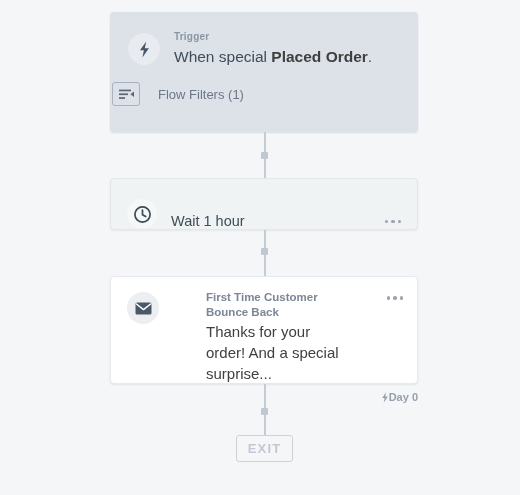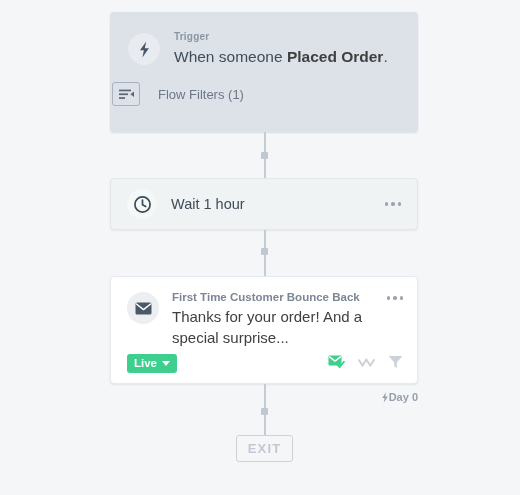--- a/index.html
+++ b/index.html
@@ -111,21 +111,21 @@
     color: #6c7788;
   }
 
   
   .wait-card {
     top: 178px;
     height: 52px;
     background: #eff3f3;
     border: 1px solid #e2e8e8;
     display: flex;
-    align-items: center;
+    align-items: flex-end;
     padding: 0 14px 0 16px;
     box-shadow: 0 1px 2px rgba(40,50,70,.07);
   }
   .wait-icon-wrap {
     width: 30px;
     height: 30px;
     border-radius: 50%;
     background: #f4f8f7;
     display: flex;
     align-items: center;
@@ -160,20 +160,21 @@
     top: 276px;
     height: 108px;
     background: #ffffff;
     border: 1px solid #e6e9ed;
     box-shadow: 0 1px 2px rgba(40,50,70,.09);
   }
   .email-top {
     display: flex;
     align-items: flex-start;
     padding: 13px 12px 0 16px;
+    gap: 34px;
   }
   .email-icon-circle {
     width: 32px;
     height: 32px;
     border-radius: 50%;
     background: #eceef1;
     display: flex;
     align-items: center;
     justify-content: center;
     flex: 0 0 auto;
@@ -274,21 +275,21 @@
 
   <div class="card trigger-card">
     <div class="trigger-top">
       <div class="icon-circle">
         <svg width="15" height="17" viewBox="0 0 15 17" aria-hidden="true">
           <path d="M9.2 0.6 L3.0 9.3 L6.9 9.3 L5.4 16.4 L11.9 7.3 L7.8 7.3 Z" fill="#49566a"></path>
         </svg>
       </div>
       <div class="trigger-text">
         <div class="trigger-label">Trigger</div>
-        <div class="trigger-headline"><span>When someone </span><b>Placed Order</b><span>.</span></div>
+        <div class="trigger-headline"><span>When special </span><b>Placed Order</b><span>.</span></div>
       </div>
     </div>
     <div class="filter-row">
       <div class="filter-box">
         <svg width="15" height="11" viewBox="0 0 15 11" aria-hidden="true">
           <rect x="0" y="0.6" width="12" height="1.7" fill="#5b6677"></rect>
           <rect x="0" y="4.4" width="9" height="1.7" fill="#5b6677"></rect>
           <rect x="0" y="8.2" width="6" height="1.7" fill="#5b6677"></rect>
           <path d="M15 2.6 L15 8.0 L11.4 5.3 Z" fill="#5b6677"></path>
         </svg>
@@ -329,45 +330,20 @@
       <div class="email-texts">
         <div class="email-name">First Time Customer Bounce Back</div>
         <div class="email-subject">Thanks for your order! And a special surprise...</div>
       </div>
       <div class="kebab">
         <span></span>
         <span></span>
         <span></span>
       </div>
     </div>
-    <div class="email-footer">
-      <div class="live-badge">
-        <span>Live</span>
-        <i class="caret"></i>
-      </div>
-      <div class="email-icons">
-        <span>
-          <svg width="17" height="14" viewBox="0 0 17 14" aria-hidden="true">
-            <rect x="0.5" y="0.5" width="13" height="10" rx="1" fill="#3ecf8e"></rect>
-            <path d="M1.6 1.9 L7.0 6.1 L12.4 1.9" fill="none" stroke="#ffffff" stroke-width="1.4" stroke-linecap="round" stroke-linejoin="round"></path>
-            <path d="M9.6 10.0 L11.6 12.2 L16.0 6.6" fill="none" stroke="#3ecf8e" stroke-width="1.8" stroke-linecap="round" stroke-linejoin="round"></path>
-          </svg>
-        </span>
-        <span>
-          <svg width="17" height="12" viewBox="0 0 17 12" aria-hidden="true">
-            <path d="M1 3.2 L4.6 8.6 L8.4 2.4 L12.2 8.6 L16 3.0" fill="none" stroke="#ccd2da" stroke-width="2" stroke-linecap="round" stroke-linejoin="round"></path>
-          </svg>
-        </span>
-        <span>
-          <svg width="15" height="14" viewBox="0 0 15 14" aria-hidden="true">
-            <path d="M0.6 1.0 L14.4 1.0 L8.8 7.4 L8.8 13.2 L6.2 11.2 L6.2 7.4 Z" fill="#ccd2da"></path>
-          </svg>
-        </span>
-      </div>
-    </div>
   </div>
 
   <div class="day-label">
     <svg width="8" height="11" viewBox="0 0 8 11" aria-hidden="true">
       <path d="M5.0 0.3 L1.2 5.9 L3.6 5.9 L2.7 10.7 L6.9 4.6 L4.3 4.6 Z" fill="#97a0ad"></path>
     </svg>
     <span>Day 0</span>
   </div>
 
   <div class="connector" style="top:384px;height:51px;"></div>

